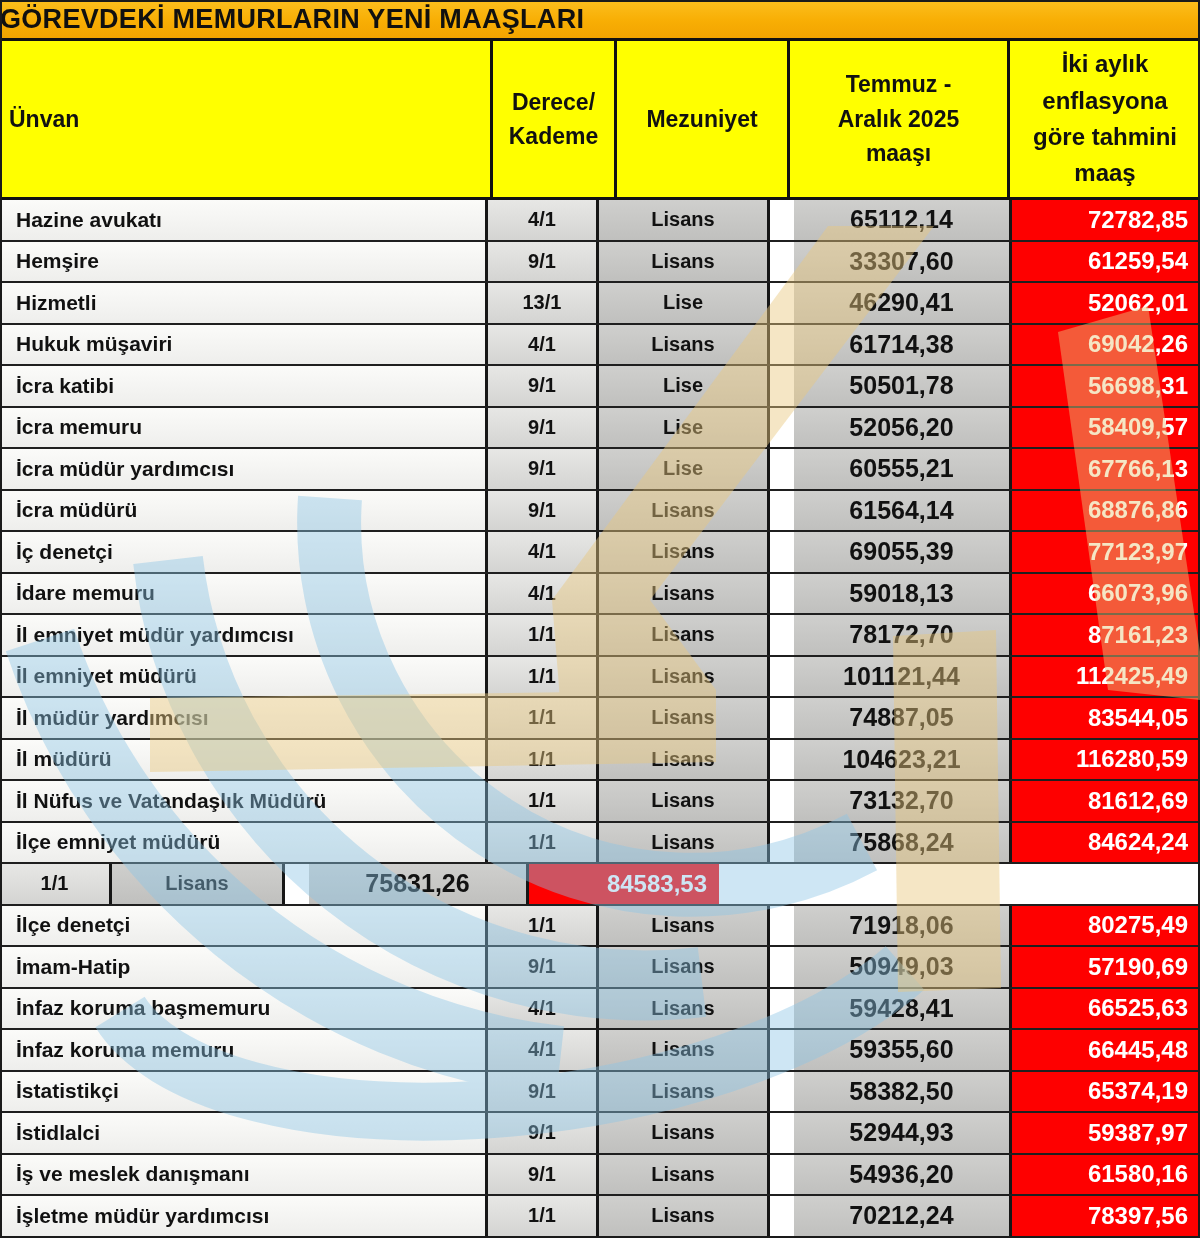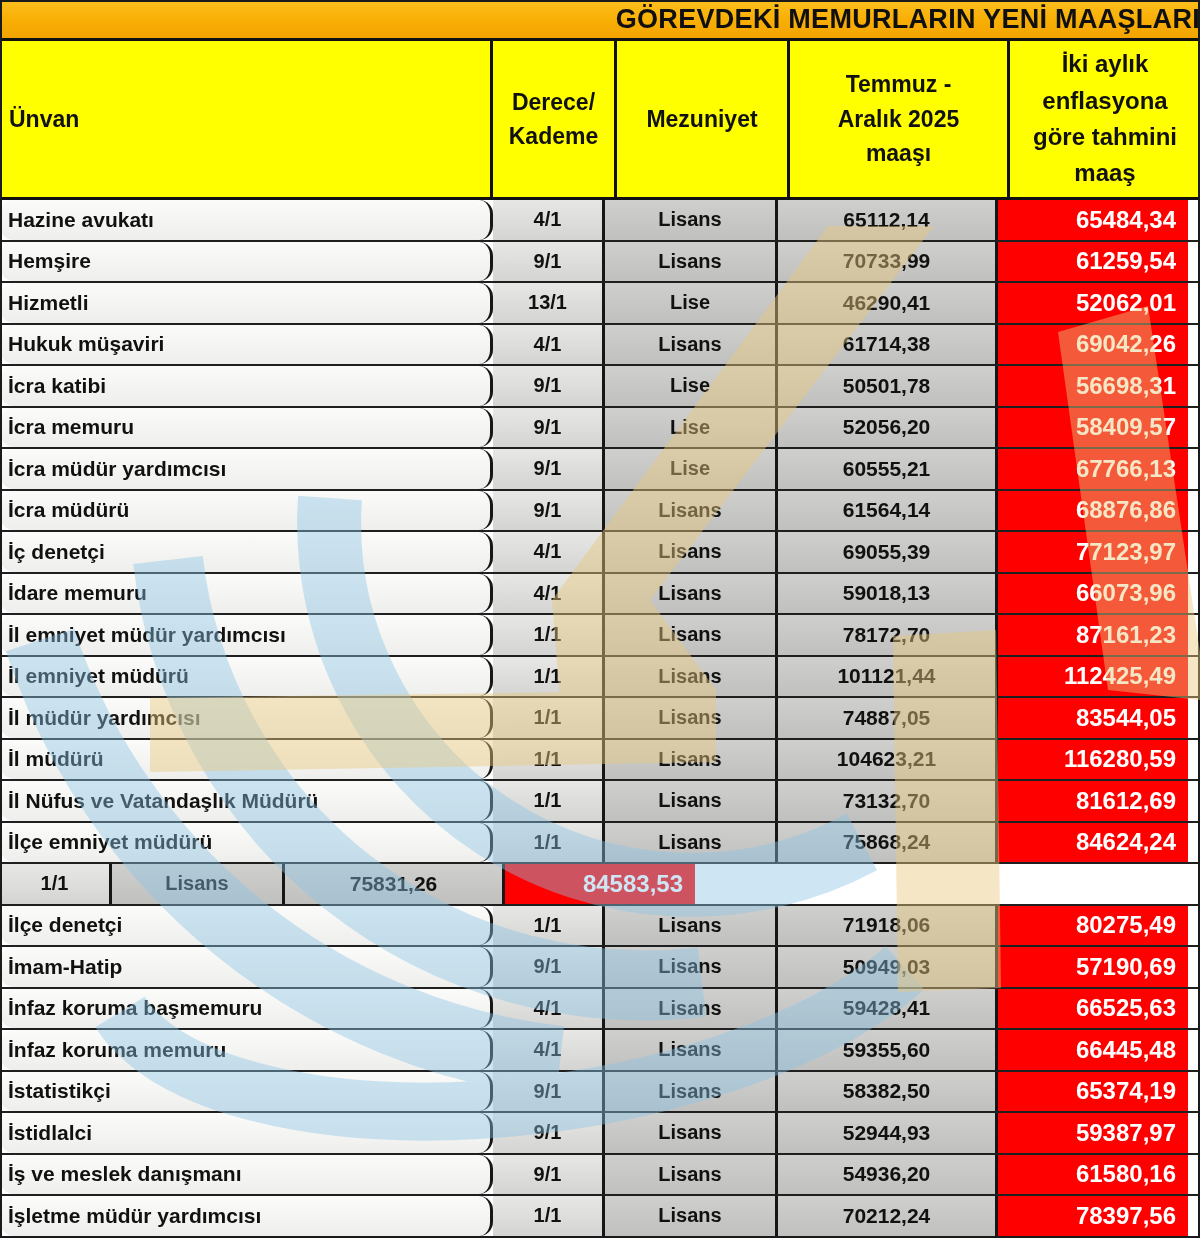--- a/index.html
+++ b/index.html
@@ -8,21 +8,21 @@
 
   .app{
     position:relative; width:1200px; height:1238px; overflow:hidden; background:#fff;
     outline:2px solid #1a1a1a; outline-offset:-2px;
   }
 
   
   .title-bar{
     height:41px; border-bottom:3px solid #111;
     background:linear-gradient(180deg,#fcbf1e 0%, var(--title-bg,#F8AE04) 55%, #f2a400 100%);
-    display:flex; align-items:center; justify-content:flex-end;
+    display:flex; align-items:center; justify-content:flex-start;
   }
   .title-bar span{ font-size:27px; letter-spacing:.3px; color:#101010; }
 
   
   .header-row{
     display:flex; height:159px; border-bottom:3px solid #111;
     background:var(--header-bg,#FFFF00);
   }
   .hcell{
     display:flex; align-items:center; justify-content:center; text-align:center;
@@ -36,25 +36,25 @@
   .hc4{ width:220px; }
   .hc5{ width:190px; line-height:1.52; font-size:24px; }
 
   
   .row{ display:flex; height:41.5px; border-bottom:2px solid #1f1f1f; }
   .cell{
     display:flex; align-items:center; justify-content:center;
     border-right:3px solid #161616; height:100%; font-size:20px;
   }
   .cell:last-child{ border-right:none; }
-  .c1{ width:493px; justify-content:flex-start; padding-left:8px; font-size:21px;
-       background:linear-gradient(180deg,#fbfbf9,#eeeeec);border-radius:14px; }
+  .c1{ width:493px; justify-content:flex-start; padding-left:16px; font-size:21px;
+       background:linear-gradient(180deg,#fbfbf9,#eeeeec); }
   .c2{ width:112px; background:linear-gradient(180deg,#e7e7e5,#d4d4d2); }
   .c3{ width:173px; background:linear-gradient(180deg,#cfcfcd,#c0c0be); }
-  .c4{ width:220px; font-size:21px; background:linear-gradient(180deg,#cfcfcd,#c0c0be); }
+  .c4{ width:220px; font-size:25px; background:linear-gradient(180deg,#cfcfcd,#c0c0be);margin-left:24px; }
   .c5{ width:190px; justify-content:flex-end; padding-right:12px; font-size:24px;
        background:var(--estimate-bg,#FE0000); color:var(--estimate-text,#fff); }
 
   
   .watermark{
     position:absolute; left:0; top:0; width:1200px; height:1238px;
     pointer-events:none; z-index:5;
   }
 </style>
 </head>
@@ -79,27 +79,27 @@
 göre tahmini
 maaş</div>
   </div>
 
   <div>
       <div class="row">
         <div class="cell c1">Hazine avukatı</div>
         <div class="cell c2">4/1</div>
         <div class="cell c3">Lisans</div>
         <div class="cell c4">65112,14</div>
-        <div class="cell c5">65484,34</div>
+        <div class="cell c5">72782,85</div>
       </div>
       <div class="row">
         <div class="cell c1">Hemşire</div>
         <div class="cell c2">9/1</div>
         <div class="cell c3">Lisans</div>
-        <div class="cell c4">70733,99</div>
+        <div class="cell c4">33307,60</div>
         <div class="cell c5">61259,54</div>
       </div>
       <div class="row">
         <div class="cell c1">Hizmetli</div>
         <div class="cell c2">13/1</div>
         <div class="cell c3">Lise</div>
         <div class="cell c4">46290,41</div>
         <div class="cell c5">52062,01</div>
       </div>
       <div class="row">

